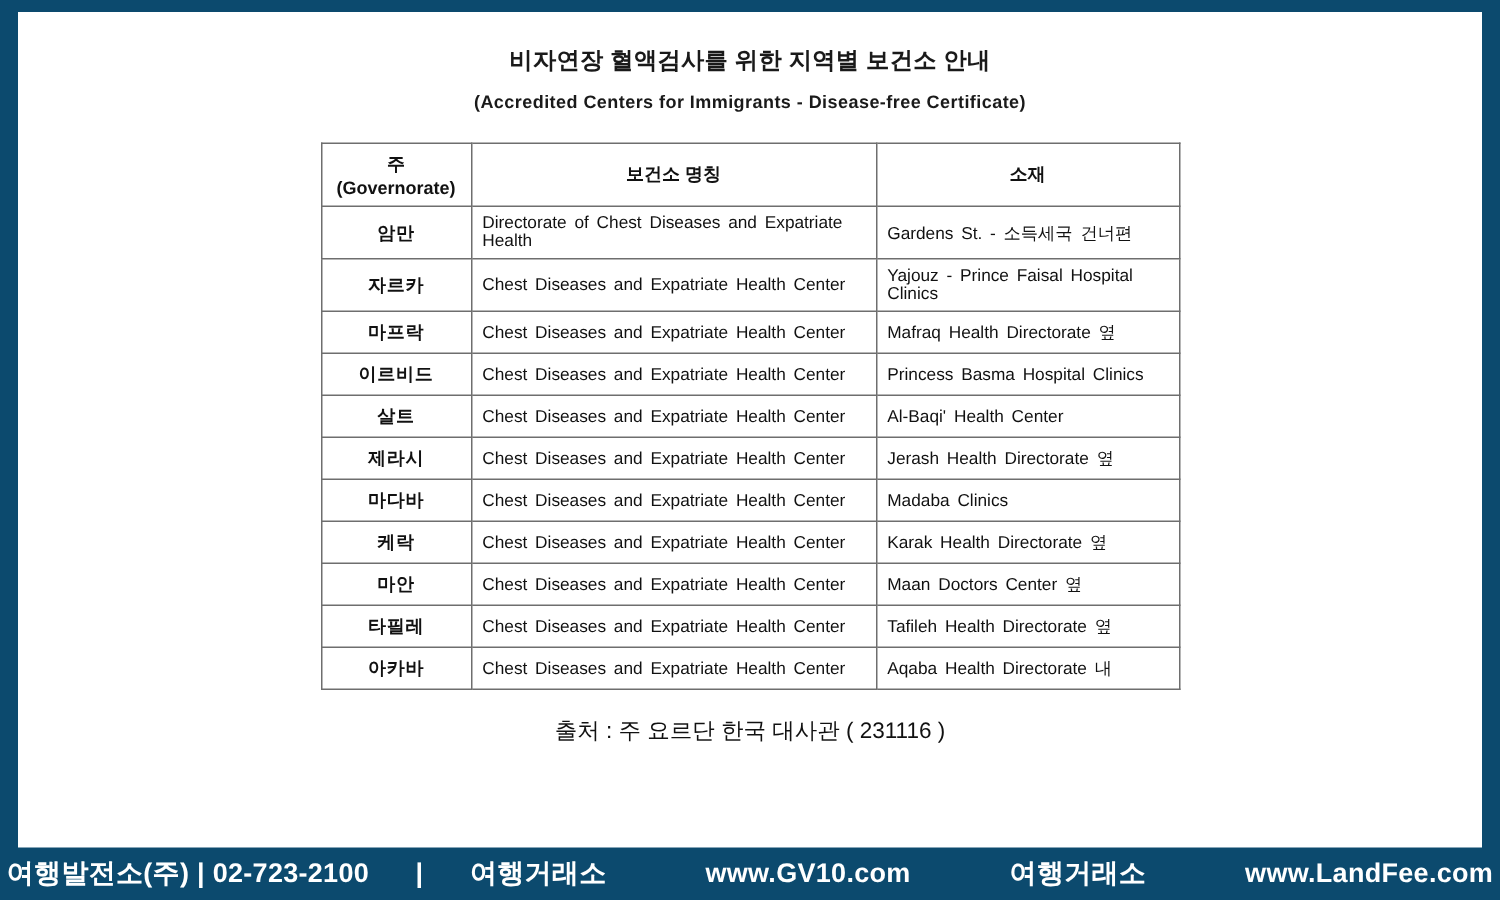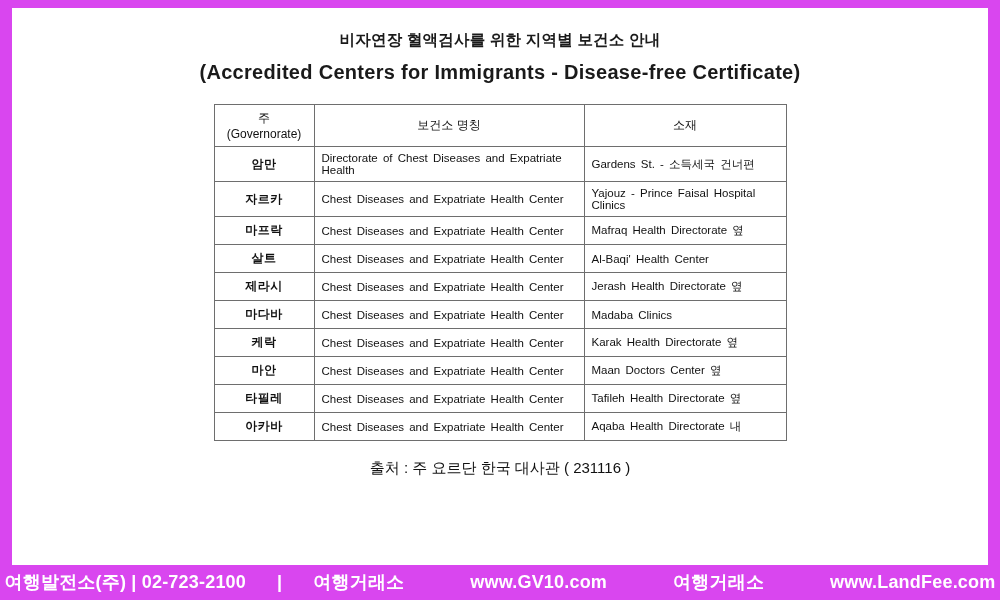--- a/index.html
+++ b/index.html
@@ -10,21 +10,21 @@
     width: 1000px;
     height: 600px;
     background: #3d4a22;
     font-family: "Liberation Sans", sans-serif;
     overflow: hidden;
   }
   .page {
     position: relative;
     width: 1000px;
     height: 600px;
-    background: #d946ef;
+    background: #0c4a6e;
     box-sizing: border-box;
   }
   .card {
     position: absolute;
     left: 12px;
     top: 8px;
     width: 976px;
     height: 557px;
     background: #ffffff;
     box-sizing: border-box;
@@ -33,41 +33,41 @@
     text-align: center;
     padding-top: 22px;
   }
   .title-ko {
     font-size: 15.5px;
     font-weight: bold;
     color: #1a1a1a;
     letter-spacing: 0.2px;
   }
   .title-en {
-    font-size: 20px;
+    font-size: 12px;
     font-weight: bold;
     color: #1a1a1a;
     margin-top: 10px;
     letter-spacing: 0.3px;
   }
   table.centers {
     border-collapse: collapse;
     margin: 20px auto 0 auto;
     width: 572px;
     table-layout: fixed;
   }
   table.centers th, table.centers td {
     border: 1px solid #6e6e6e;
     padding: 5px 7px;
     vertical-align: middle;
     color: #111;
   }
   table.centers th {
     font-size: 12px;
-    font-weight: normal;
+    font-weight: bold;
     text-align: center;
     height: 26px;
   }
   col.c-gov { width: 100px; }
   col.c-name { width: 270px; }
   col.c-loc { width: 202px; }
   td.gov {
     font-size: 12px;
     font-weight: bold;
     text-align: center;
@@ -143,20 +143,25 @@
           <td class="gov">자르카</td>
           <td class="name">Chest Diseases and Expatriate Health Center</td>
           <td class="loc">Yajouz - Prince Faisal Hospital Clinics</td>
         </tr>
         <tr>
           <td class="gov">마프락</td>
           <td class="name">Chest Diseases and Expatriate Health Center</td>
           <td class="loc">Mafraq Health Directorate 옆</td>
         </tr>
         <tr>
+          <td class="gov">이르비드</td>
+          <td class="name">Chest Diseases and Expatriate Health Center</td>
+          <td class="loc">Princess Basma Hospital Clinics</td>
+        </tr>
+        <tr>
           <td class="gov">살트</td>
           <td class="name">Chest Diseases and Expatriate Health Center</td>
           <td class="loc">Al-Baqi' Health Center</td>
         </tr>
         <tr>
           <td class="gov">제라시</td>
           <td class="name">Chest Diseases and Expatriate Health Center</td>
           <td class="loc">Jerash Health Directorate 옆</td>
         </tr>
         <tr>

